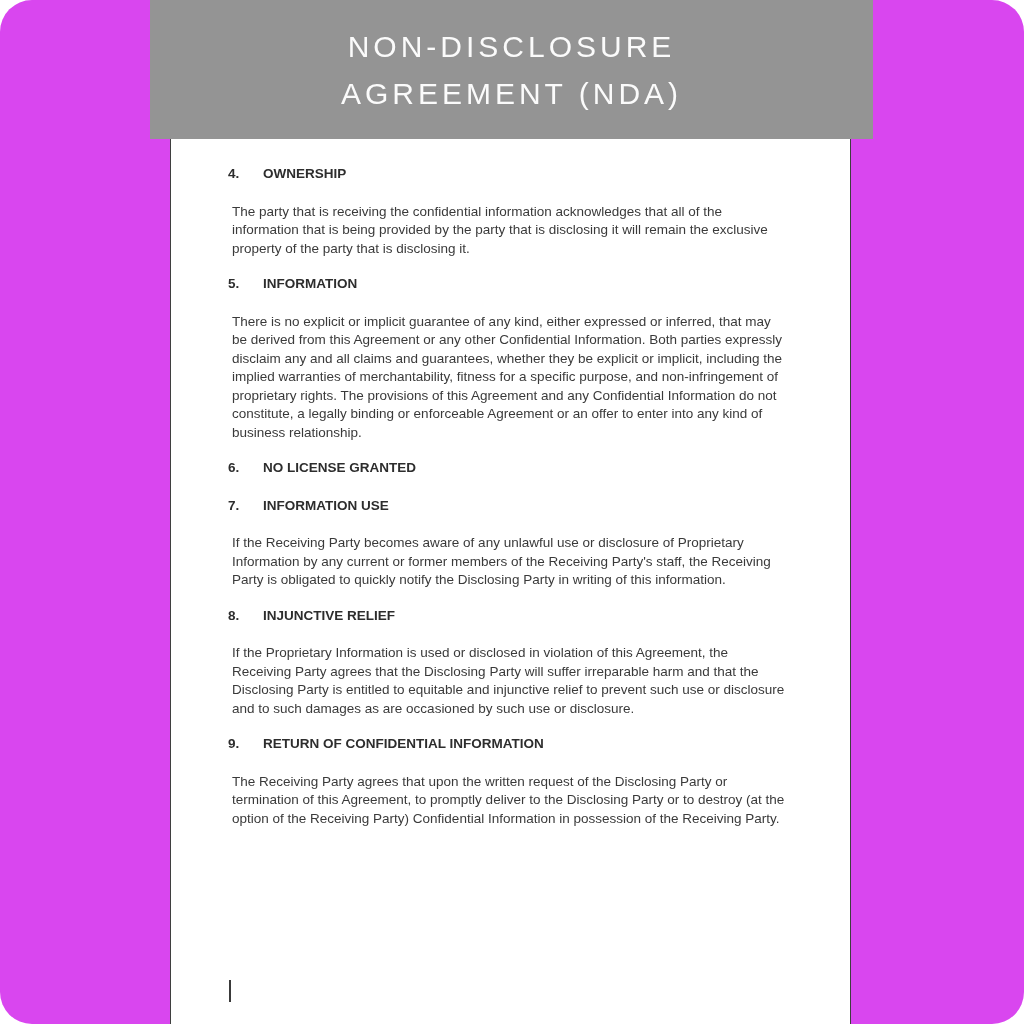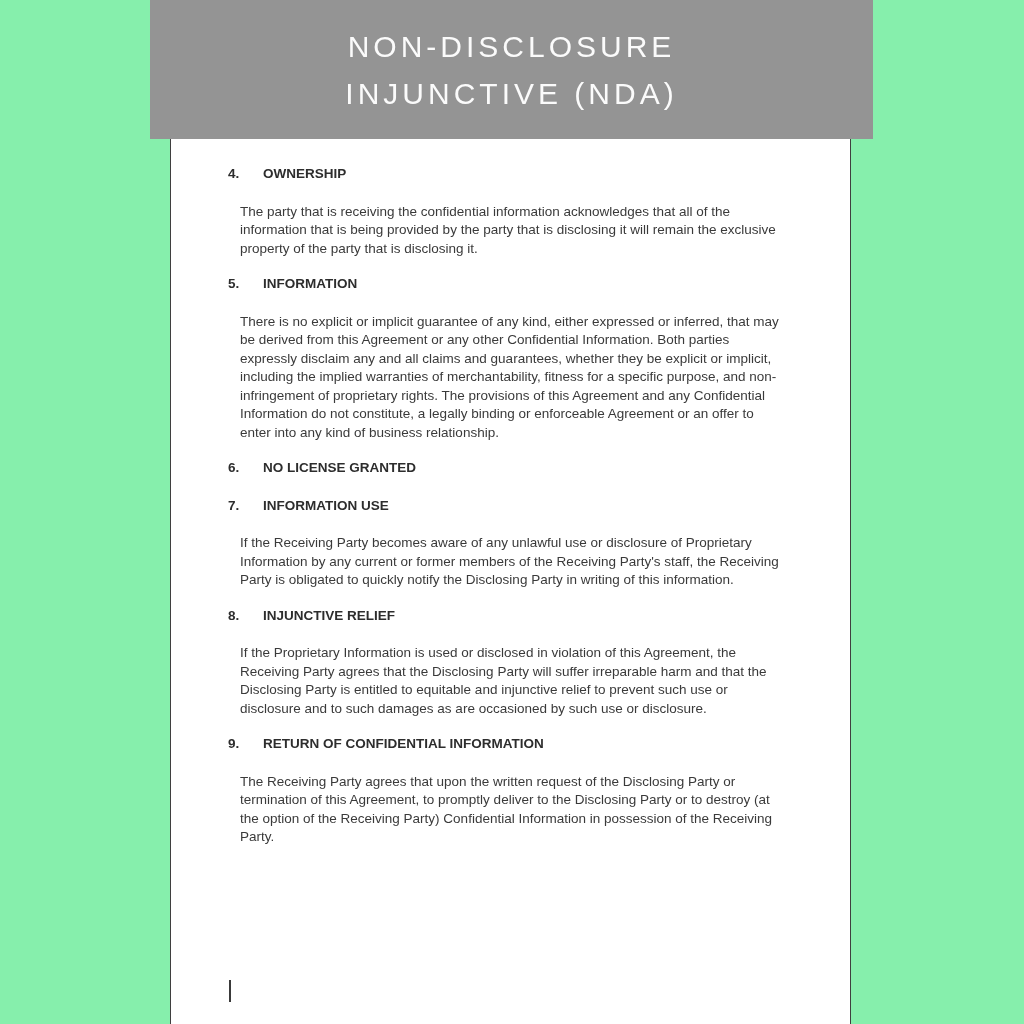--- a/index.html
+++ b/index.html
@@ -5,22 +5,23 @@
   html, body {
     margin: 0;
     padding: 0;
     background: #ffffff;
     font-family: "Liberation Sans", sans-serif;
   }
   .canvas {
     position: relative;
     width: 1024px;
     height: 1024px;
-    background: #86efac;
+    background: #d946ef;
     overflow: hidden;
+    border-radius: 32px;
   }
   
   .banner {
     position: absolute;
     left: 150px;
     top: 0;
     width: 723px;
     height: 139px;
     background: #949494;
     display: flex;
@@ -60,39 +61,39 @@
   }
   .doc-section { margin: 0; }
   .doc-section.extra-gap { margin-top: 18px; }
   .sec-heading {
     display: flex;
     font-weight: bold;
     color: #2d2d2d;
     margin: 0 0 19px 0;
   }
   .sec-num { width: 35px; flex: 0 0 35px; }
-  .sec-body { margin: 0 0 17px 12px; }
+  .sec-body { margin: 0 0 17px 4px; }
   
   .caret {
     position: absolute;
     left: 229px;
     top: 980px;
     width: 2px;
     height: 22px;
     background: #3a3a3a;
   }
 </style>
 </head>
 <body>
 
 <div class="canvas">
 
   <div class="banner">
     <div class="banner-line">NON-DISCLOSURE</div>
-    <div class="banner-line">INJUNCTIVE (NDA)</div>
+    <div class="banner-line">AGREEMENT (NDA)</div>
   </div>
 
   <div class="page">
     <div class="content">
   <section class="doc-section">
     <div class="sec-heading">
       <span class="sec-num">4.</span>
       <span class="sec-title">OWNERSHIP</span>
     </div>
     <p class="sec-body">The party that is receiving the confidential information acknowledges that all of the information that is being provided by the party that is disclosing it will remain the exclusive property of the party that is disclosing it.</p>

